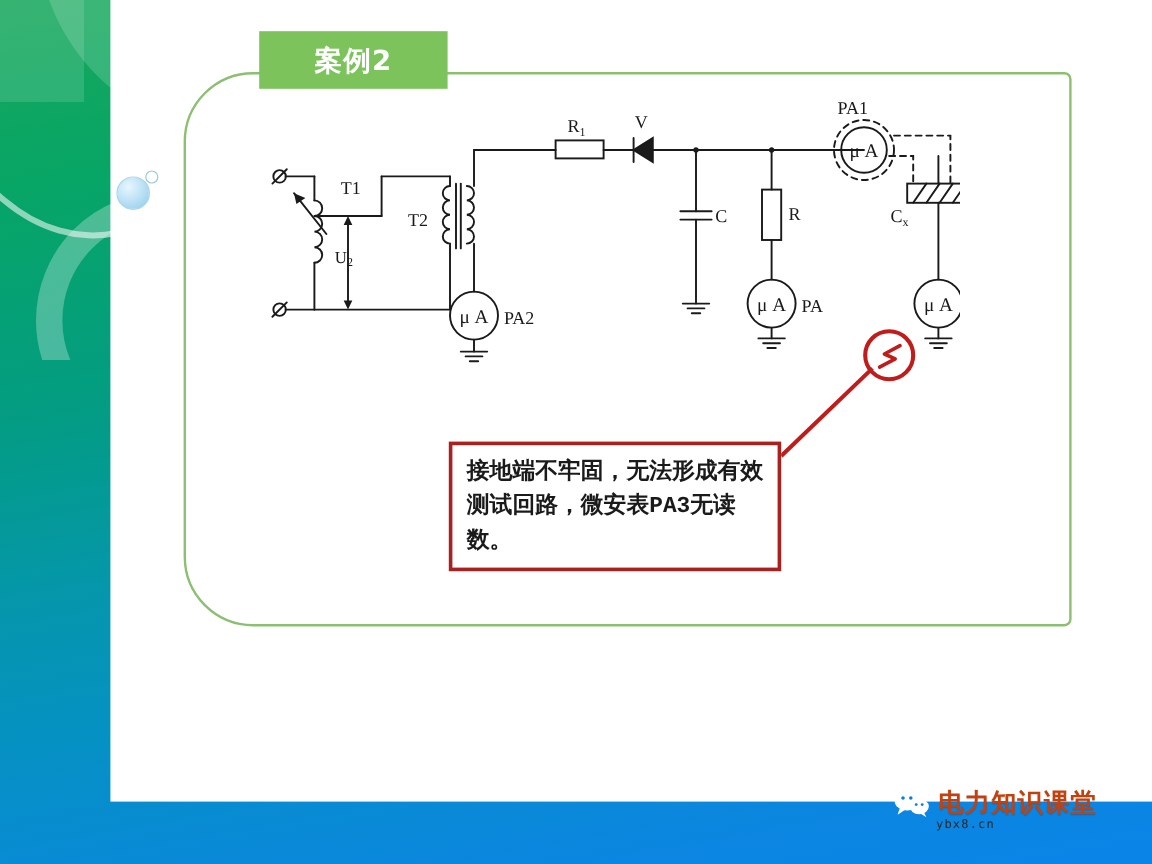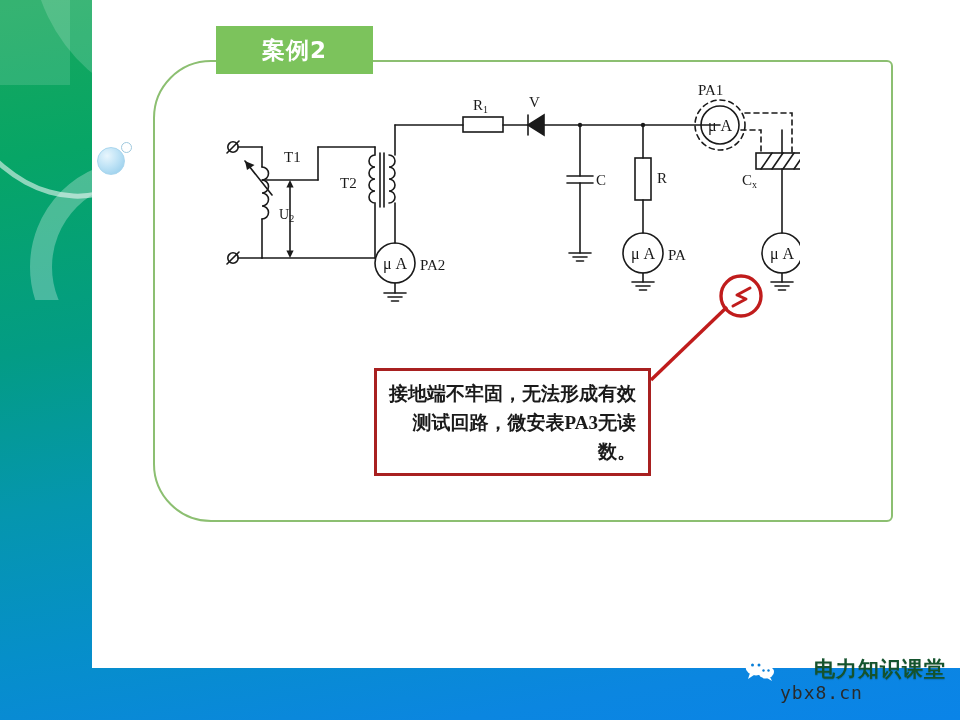--- a/index.html
+++ b/index.html
@@ -132,25 +132,25 @@
     border: 3px solid #a82020;
     background: #ffffff;
     box-sizing: border-box;
     display: flex;
     align-items: center;
     justify-content: center;
   }
   .annotation-box p {
     margin: 0;
     padding: 0 12px;
-    font-family: Liberation Serif, serif;
+    font-family: Liberation Mono, monospace;
     font-size: 19px;
     line-height: 29px;
     color: #1a1a1a;
-    text-align: right;
+    text-align: left;
     font-weight: bold;
   }
   .callout-svg {
     position: absolute;
     left: 0; top: 0;
     width: 960px; height: 720px;
     pointer-events: none;
   }
 
   
@@ -159,33 +159,32 @@
     left: 745px; top: 655px;
     display: flex;
     align-items: center;
     gap: 7px;
   }
   .wechat-icon {
     width: 30px; height: 25px;
     position: relative;
   }
   .wm-text {
-    color: #14532d;
+    color: #c2410c;
     font-size: 21px;
     font-weight: bold;
     font-family: Liberation Mono, monospace;
     letter-spacing: 1px;
     text-shadow: 0 1px 1px rgba(0,0,0,0.18);
-    margin-left: 32px;
   }
   .wm-domain {
     position: absolute;
     left: 780px; top: 682px;
     color: #2a2a2a;
-    font-size: 18px;
+    font-size: 10px;
     font-family: "DejaVu Sans Mono", monospace;
     letter-spacing: 1px;
   }
 </style>
 </head>
 <body>
 
 <div id="slide">
 
   <div class="bg-gradient"></div>

